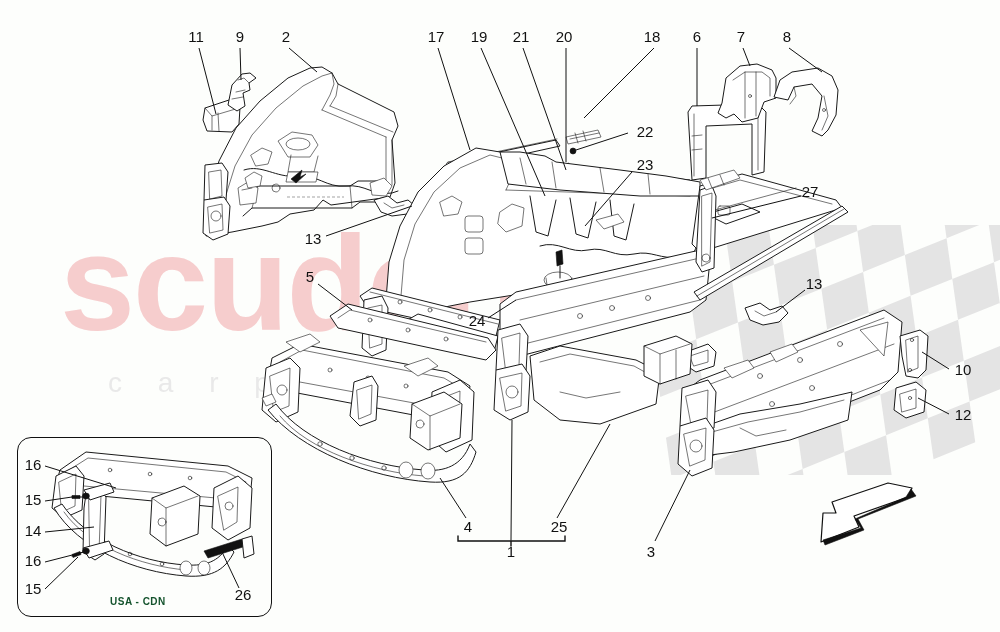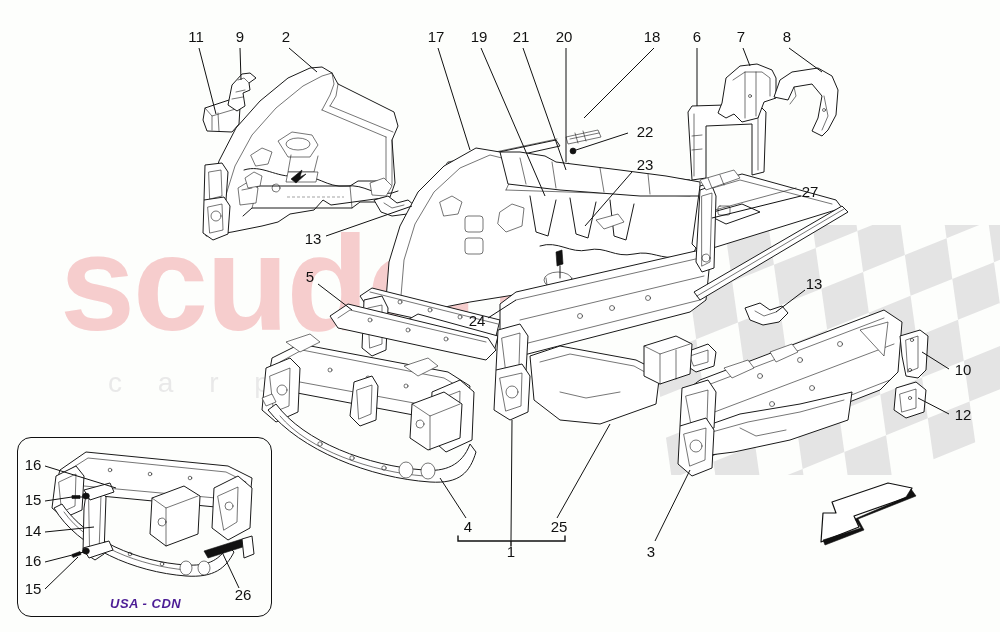--- a/index.html
+++ b/index.html
@@ -55,26 +55,25 @@
     border-radius:14px;
     background:transparent;
     z-index:4;
   }
   .inset-caption{
     position:absolute;
     left:102px;top:596px;
     z-index:6;
     background:#fdfefc;
     padding:0 8px;
-    font-size:13px;
+    font-size:10px;
     font-weight:bold;
     letter-spacing:0.5px;
-    color:#4c1d95;
+    color:#14532d;
     white-space:nowrap;
-    font-style:italic;
   }
 </style>
 </head>
 <body>
 
 <div id="stage">
 
   <svg id="wm-layer" width="1000" height="632">
     <defs>
       <clipPath id="flagclip">

